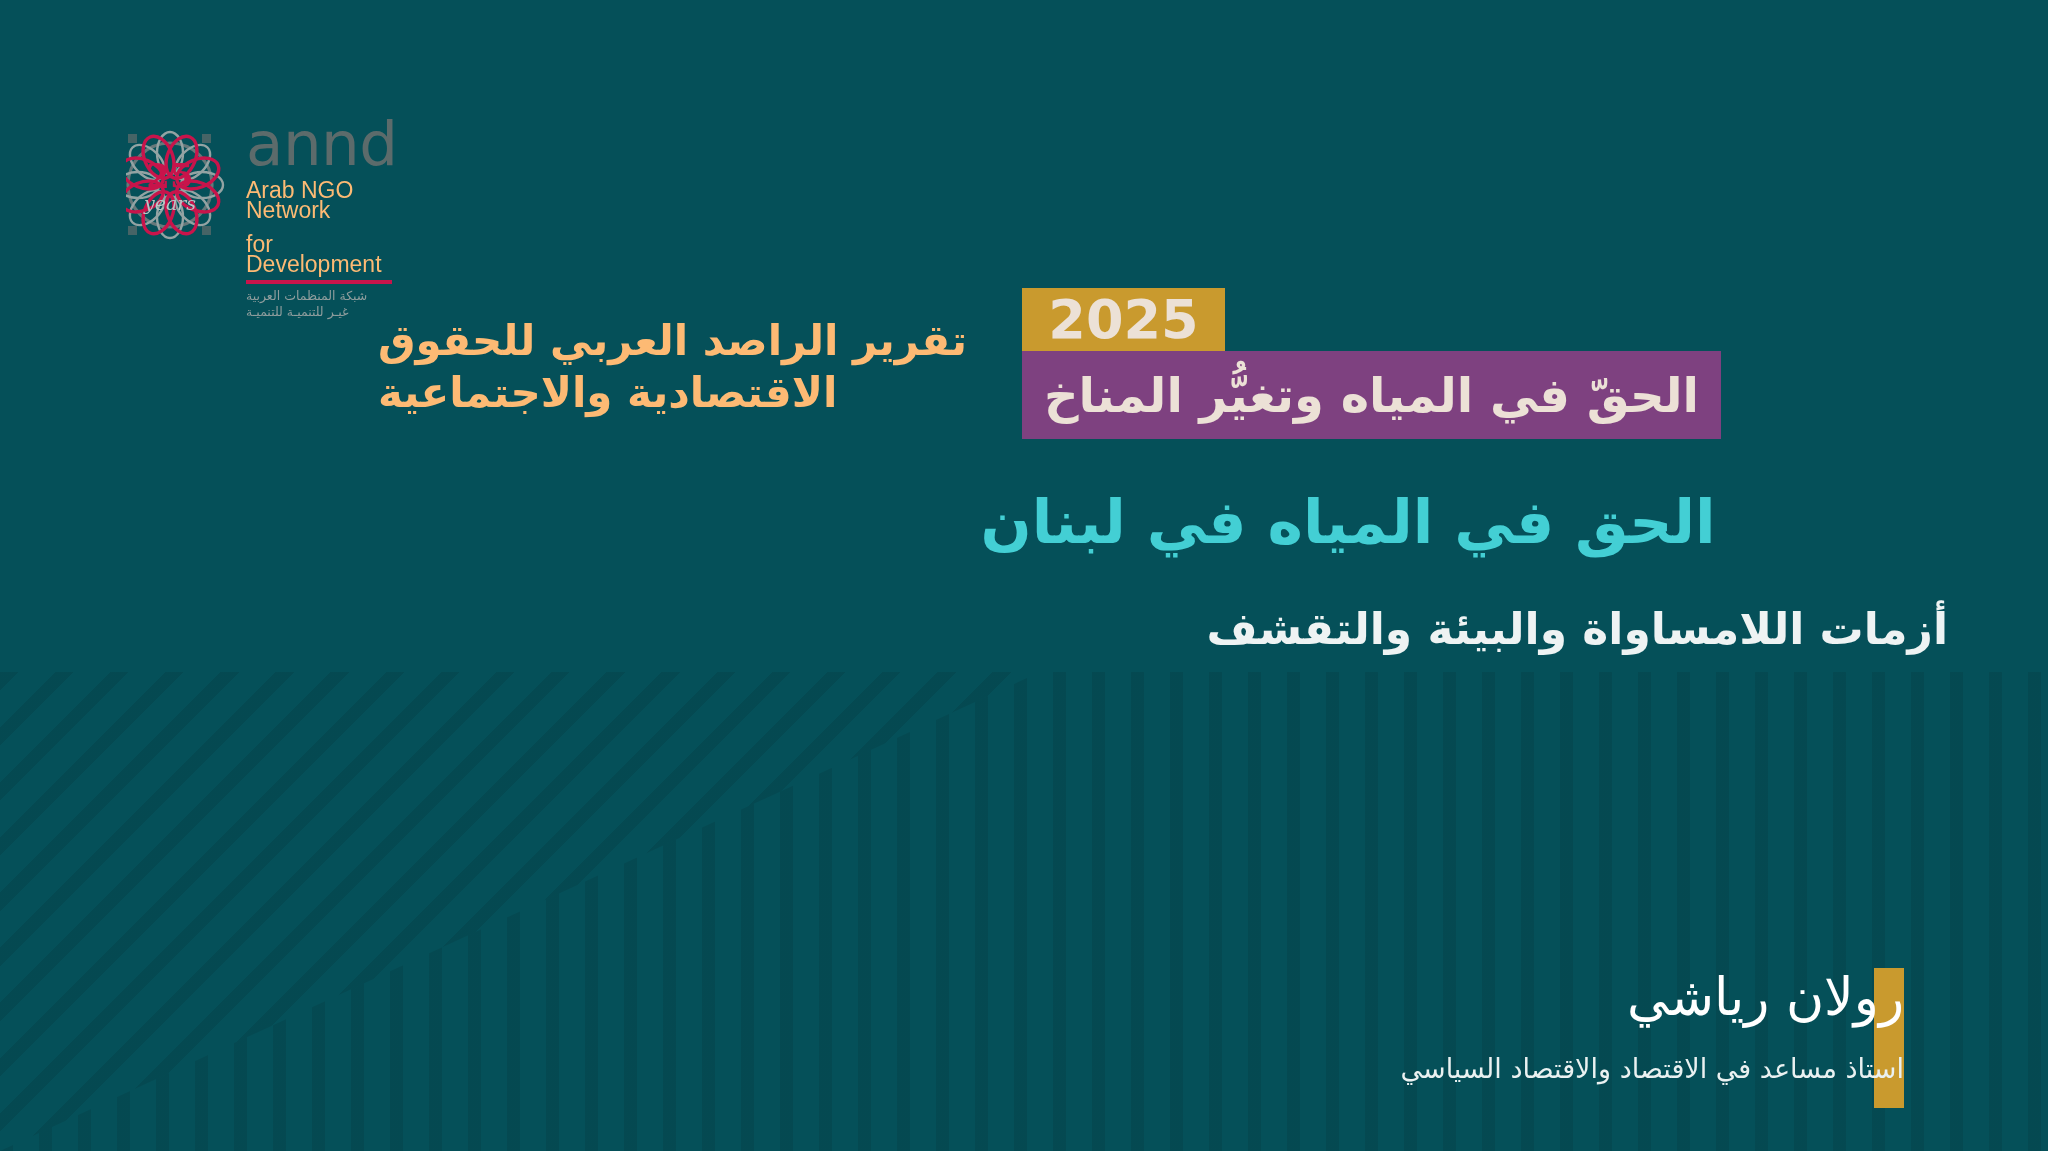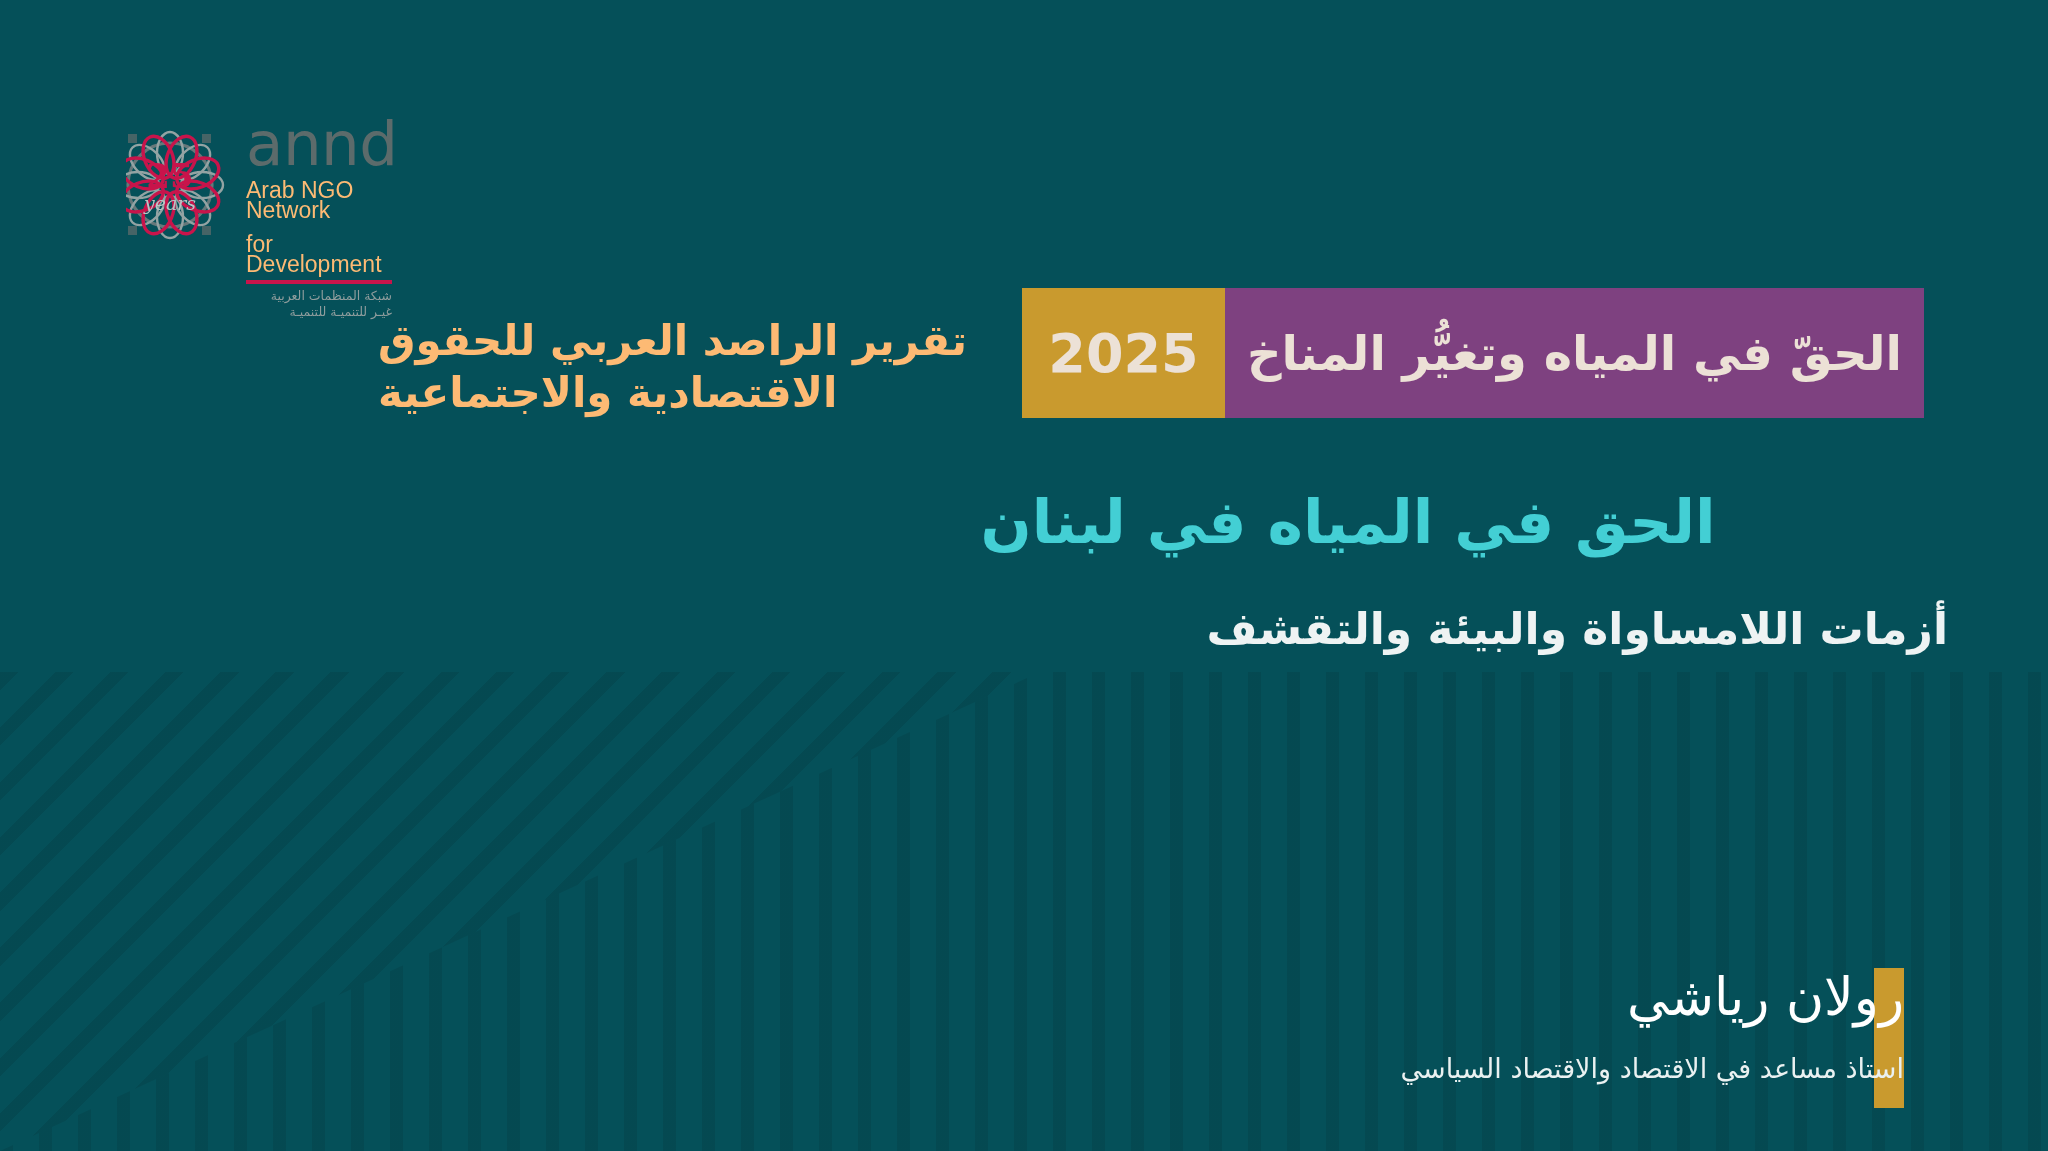--- a/index.html
+++ b/index.html
@@ -102,21 +102,20 @@
     background: #c8144b;
     margin-top: 6px;
     margin-bottom: 4px;
   }
   .logo-ar {
     font-family: "DejaVu Sans", sans-serif;
     font-size: 12.5px;
     line-height: 16px;
     color: #8f9d9d;
     direction: rtl;
-    text-align: right;
     width: 146px;
   }
 
   
   #title-row {
     position: absolute;
     left: 0;
     top: 286px;
     width: 2048px;
     height: 132px;
@@ -135,21 +134,21 @@
     line-height: 52px;
     letter-spacing: -0.5px;
     margin-top: 33px;
   }
   #banner {
     position: absolute;
     left: 1022px;
     top: 288px;
     height: 130px;
     display: flex;
-    flex-direction: row;
+    flex-direction: column;
   }
   #banner-year {
     background: #c99a2e;
     width: 203px;
     height: 130px;
     display: flex;
     align-items: center;
     justify-content: center;
     color: #ece1d6;
     font-family: "DejaVu Sans", sans-serif;
@@ -163,21 +162,21 @@
     height: 130px;
     display: flex;
     align-items: center;
     justify-content: center;
     direction: rtl;
     color: #ece1d6;
     font-family: "DejaVu Sans", sans-serif;
     font-weight: bold;
     font-size: 48px;
     letter-spacing: -0.5px;
-    padding: 5px 14px;
+    padding: 16px 14px;
     box-sizing: border-box;
   }
 
   
   #headline {
     position: absolute;
     right: 100px;
     top: 485px;
     width: 1200px;
     direction: rtl;

